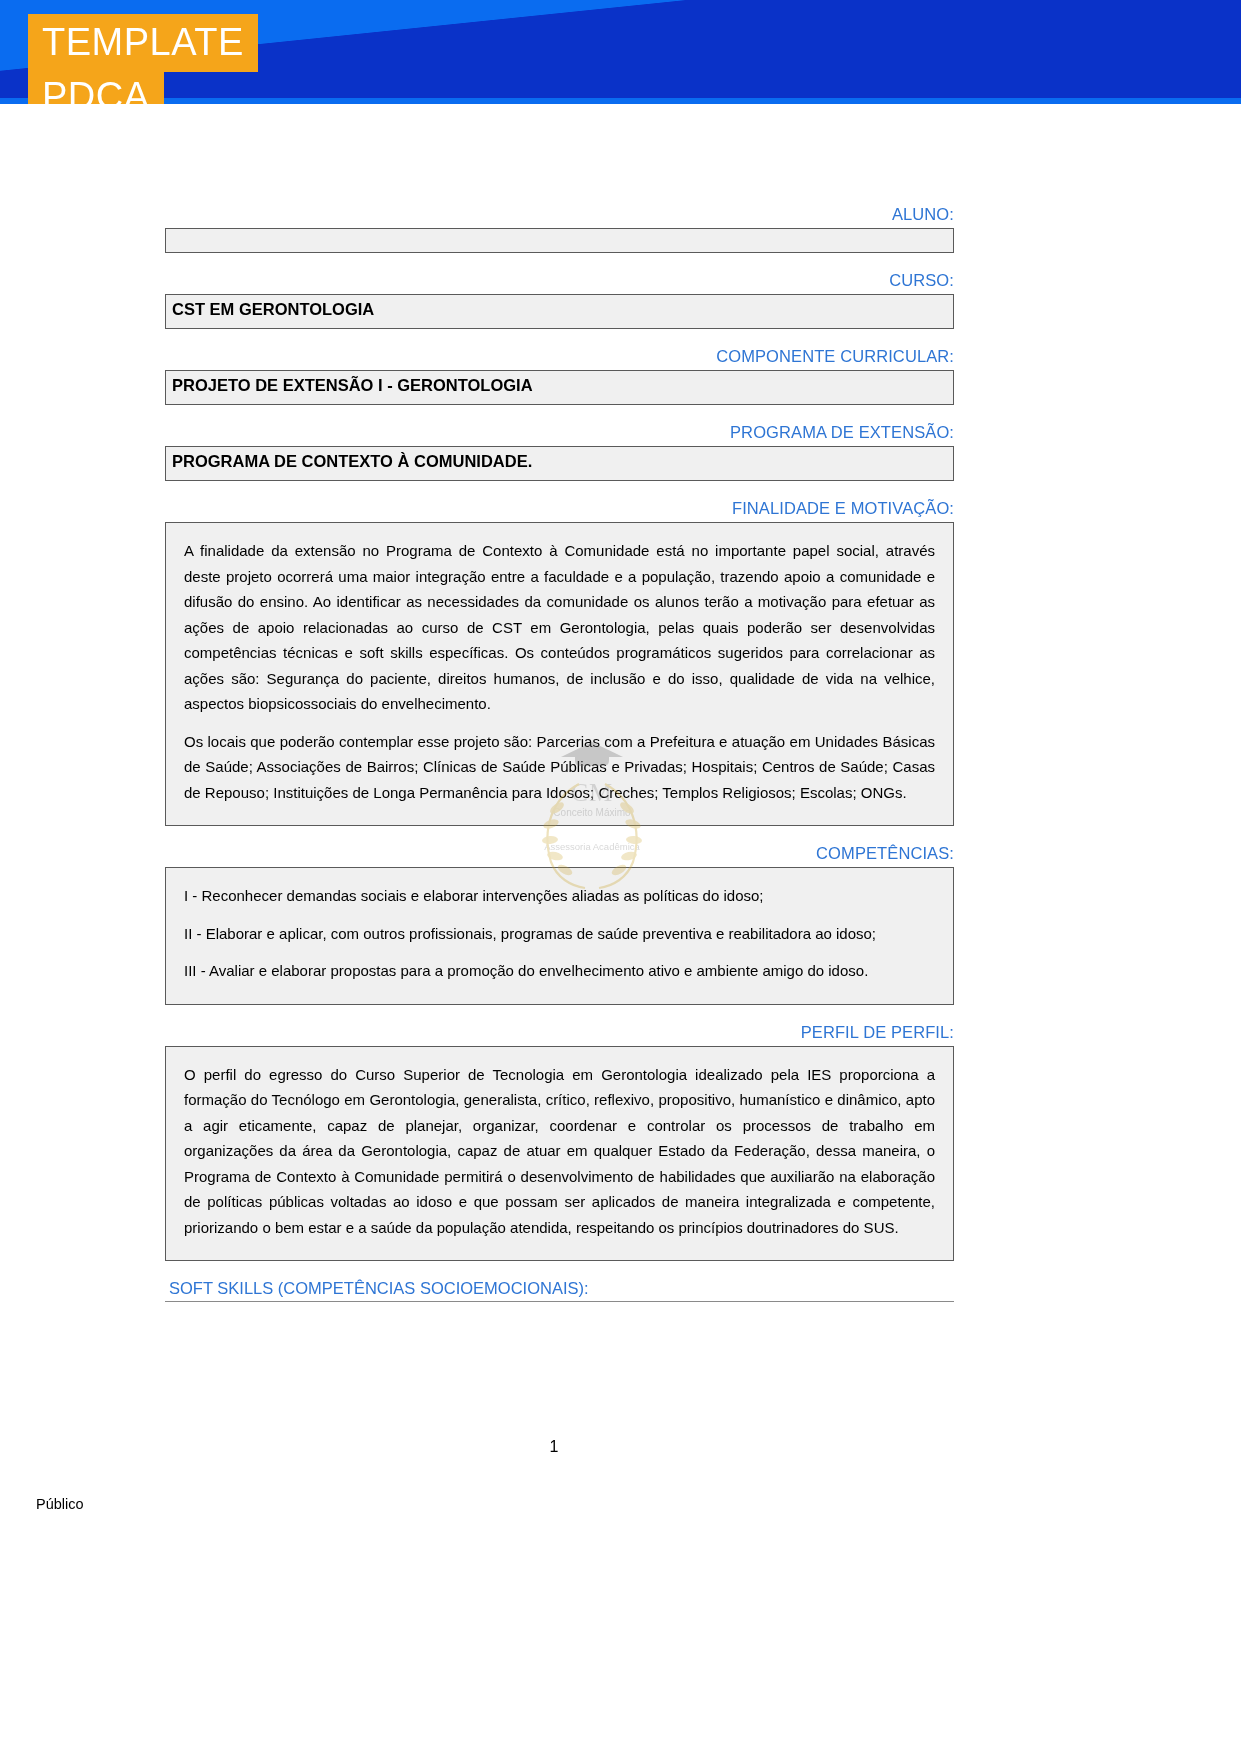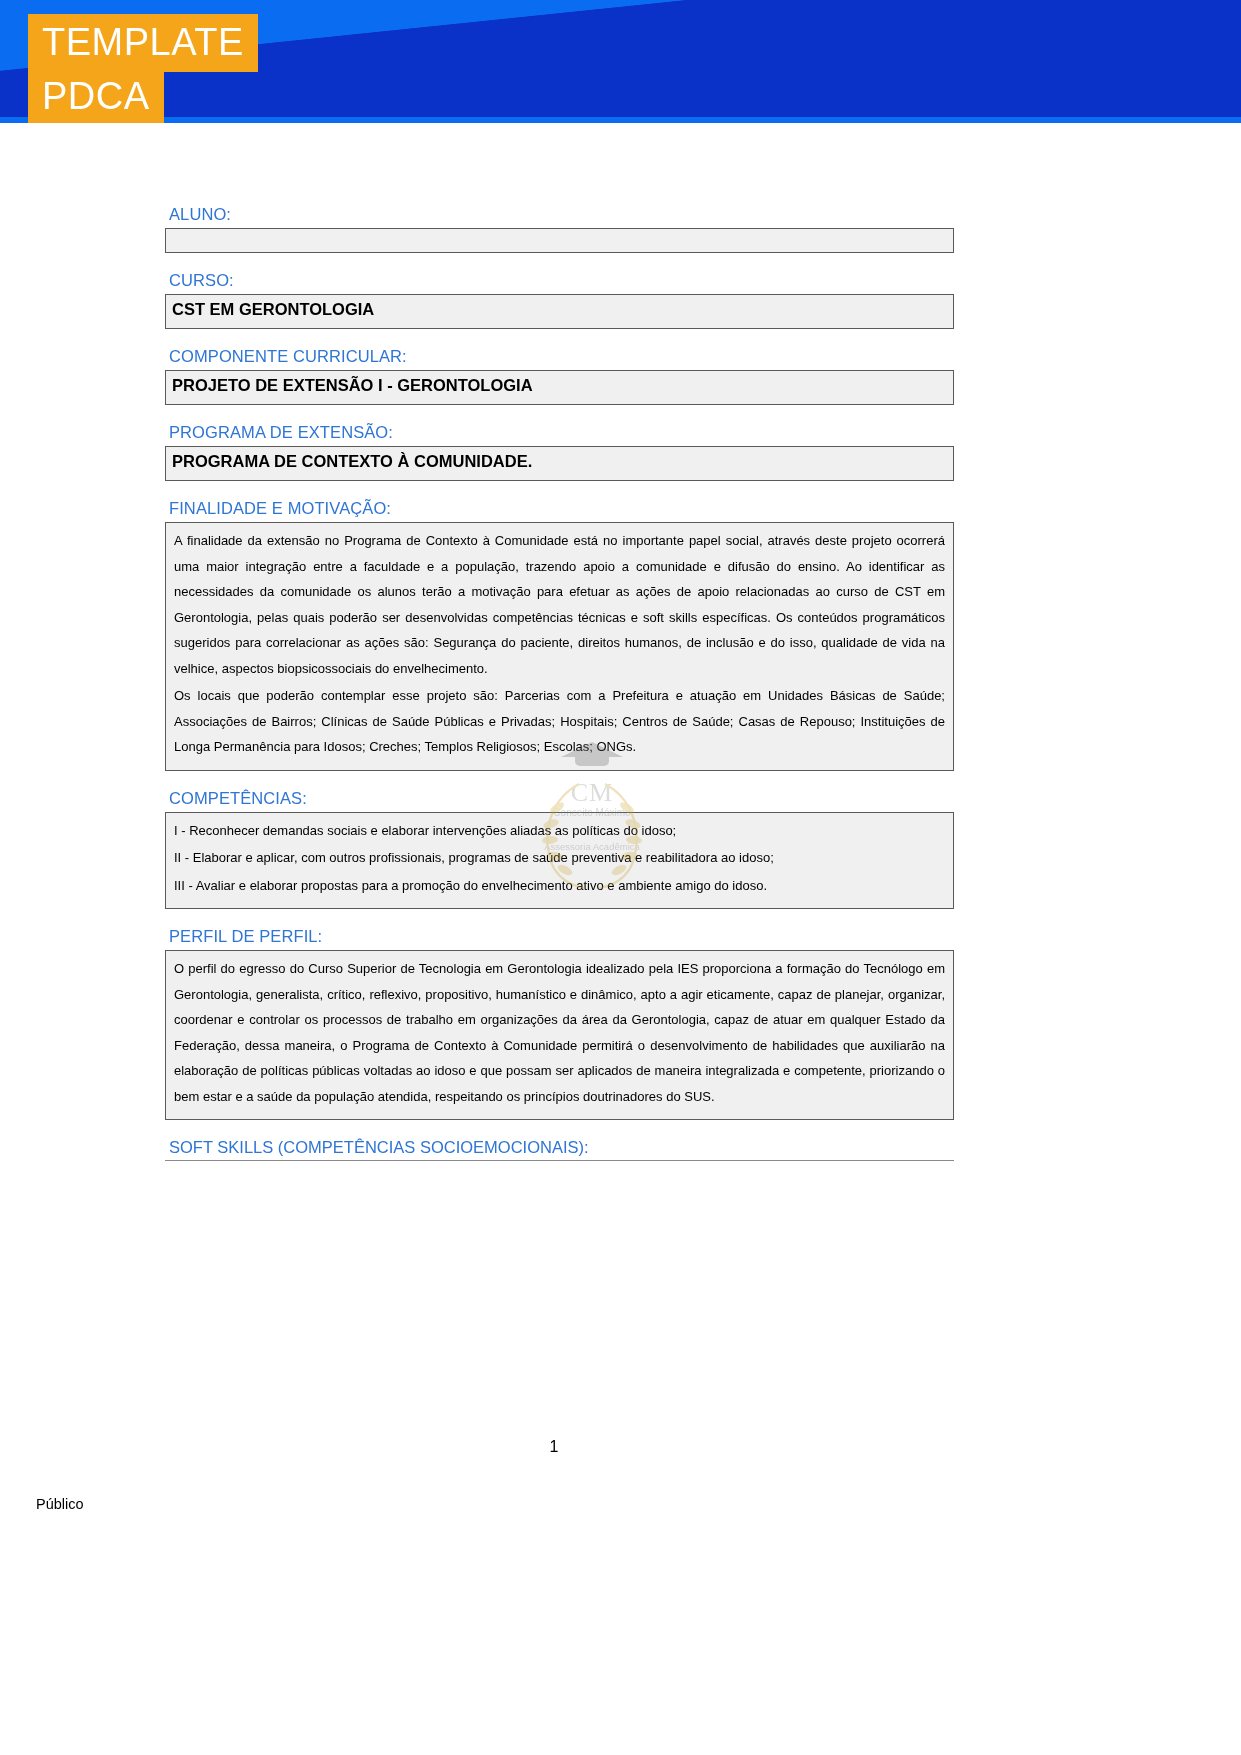--- a/index.html
+++ b/index.html
@@ -14,21 +14,21 @@
     position: relative;
     font-family: "Liberation Sans", sans-serif;
     overflow: hidden;
   }
 
   
   .banner {
     position: absolute;
     top: 0; left: 0;
     width: 1241px;
-    height: 123px;
+    height: 104px;
     background: #0a6cf0;
     overflow: hidden;
   }
   .banner-dark {
     position: absolute;
     top: 0; left: 0;
     width: 1241px;
     height: 128px;
     background: linear-gradient(to bottom right,
         rgba(10,50,200,0) 0%,
@@ -72,44 +72,45 @@
     width: 789px;
   }
 
   .field-label {
     color: #2e75d4;
     font-size: 16.5px;
     line-height: 22px;
     margin: 0 0 3px 4px;
     letter-spacing: 0.1px;
     white-space: nowrap;
+    text-align: right;
   }
   .field-group { margin-bottom: 16px; }
 
   .box {
     border: 1px solid #5a5a5a;
     background: #f0f0f0;
     box-sizing: border-box;
     padding: 3px 6px 8px 6px;
   }
   .box.empty { height: 25px; }
   .box-value {
     font-size: 16.5px;
     font-weight: bold;
     color: #000000;
     line-height: 22px;
     white-space: nowrap;
   }
   .box-para {
-    font-size: 13px;
+    font-size: 15px;
     color: #000000;
     line-height: 25.5px;
     text-align: justify;
     text-justify: inter-word;
-    margin: 2px;
+    margin: 12px;
     hyphens: none;
   }
 
   .rule-label {
     color: #2e75d4;
     font-size: 16.5px;
     line-height: 22px;
     margin: 0 0 2px 4px;
     white-space: nowrap;
   }

